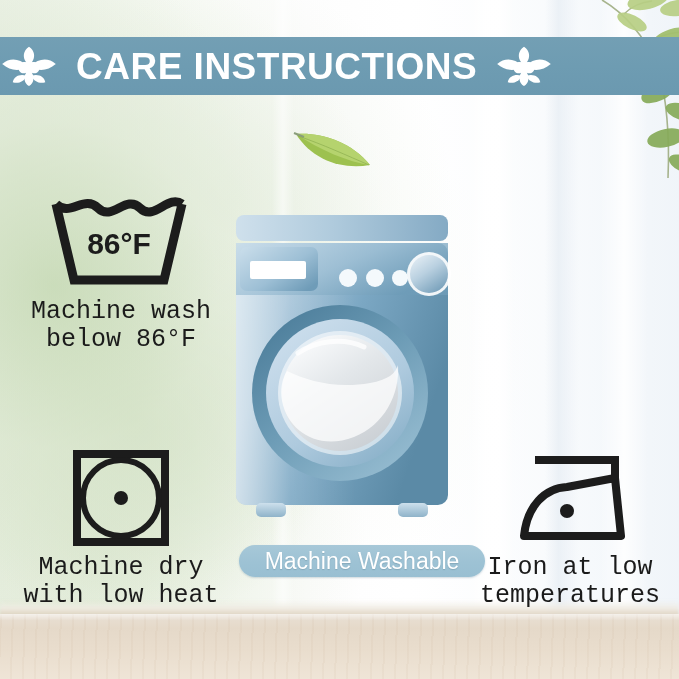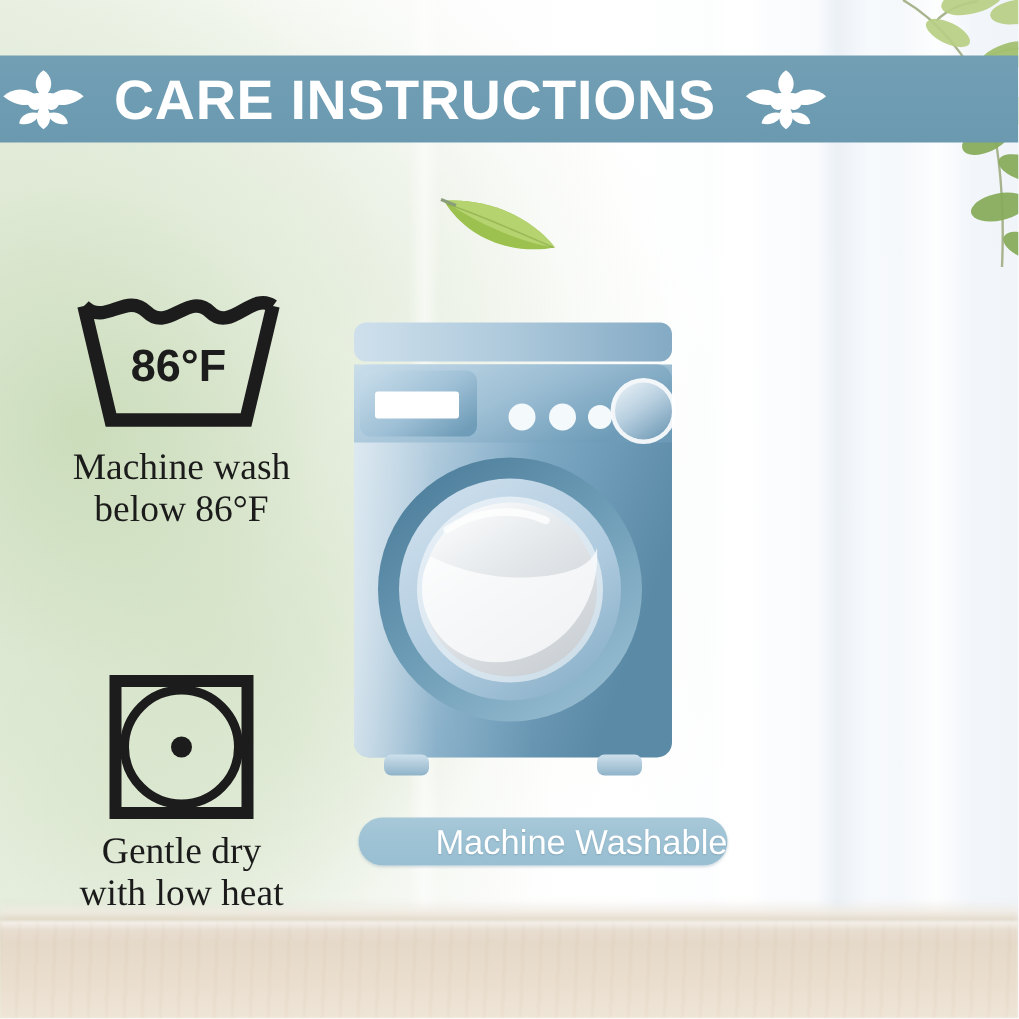--- a/index.html
+++ b/index.html
@@ -93,37 +93,37 @@
     position:absolute; z-index:15;
     display:flex; flex-direction:column; align-items:center;
     text-align:center;
   }
   .cell .sym { display:block; }
   .cell .caption {
     margin-top:6px;
     font-size:25px;
     line-height:1.13;
     color:#1b1b1b;
-    font-family:Liberation Serif, serif;
+    font-family:Liberation Mono, monospace;
     white-space:pre-line;
   }
   #cell-wash      { left:16px;  top:192px; width:210px; }
   #cell-bleach    { left:470px; top:196px; width:200px; }
   #cell-dry       { left:16px;  top:448px; width:210px; }
   #cell-iron      { left:470px; top:448px; width:200px; }
 
   
   #washer { position:absolute; left:232px; top:213px; width:220px; height:320px; z-index:13; }
 
   
   .pill {
     position:absolute; left:239px; top:545px; width:246px; height:32px;
     background:linear-gradient(180deg,#a7c8d8 0%, #9dc2d4 55%, #99bfd2 100%);
     border-radius:16px;
-    display:flex; align-items:center; justify-content:flex-end;
+    display:flex; align-items:center; justify-content:center;
     z-index:16;
     box-shadow:0 1px 2px rgba(120,150,165,.35);
   }
   .pill-label {
     color:#ffffff; font-size:23px; line-height:1;
     font-family:"Liberation Sans", sans-serif;
     text-shadow:0 1px 1px rgba(105,140,158,.45);
     white-space:nowrap;
   }
 </style>
@@ -210,24 +210,33 @@
 below 86°F</div>
   </div>
 
 
   <div class="cell" id="cell-dry">
     <svg class="sym" width="120" height="100" viewBox="0 0 120 100">
       <rect x="16" y="6" width="88" height="88" stroke="#1c1c1c" stroke-width="8" fill="none"></rect>
       <circle cx="60" cy="50" r="38" stroke="#1c1c1c" stroke-width="6" fill="none"></circle>
       <circle cx="60" cy="50" r="7" fill="#1c1c1c"></circle>
     </svg>
-    <div class="caption">Gentle dry
+    <div class="caption">Machine dry
 with low heat</div>
   </div>
 
+  <div class="cell" id="cell-iron">
+    <svg class="sym" width="150" height="100" viewBox="0 0 150 100">
+      <path d="M29 88 C32 58 50 40 72 39 L120 30 L126 88 Z" stroke="#1c1c1c" stroke-width="8" fill="none" stroke-linejoin="round"></path>
+      <path d="M40 12 L120 12 L120 30" stroke="#1c1c1c" stroke-width="8" fill="none" stroke-linejoin="miter" stroke-linecap="butt"></path>
+      <circle cx="72" cy="63" r="7" fill="#1c1c1c"></circle>
+    </svg>
+    <div class="caption">Iron at low
+temperatures</div>
+  </div>
 
   <svg id="washer" viewBox="0 0 220 320">
     <defs>
       <linearGradient id="bodyGrad" x1="0" y1="0" x2="1" y2="0.45">
         <stop offset="0%" stop-color="#b8d2e2"></stop>
         <stop offset="28%" stop-color="#a6c4d9"></stop>
         <stop offset="58%" stop-color="#7ba7c3"></stop>
         <stop offset="100%" stop-color="#5b8aa6"></stop>
       </linearGradient>
       <linearGradient id="topGrad" x1="0" y1="0" x2="1" y2="0">

